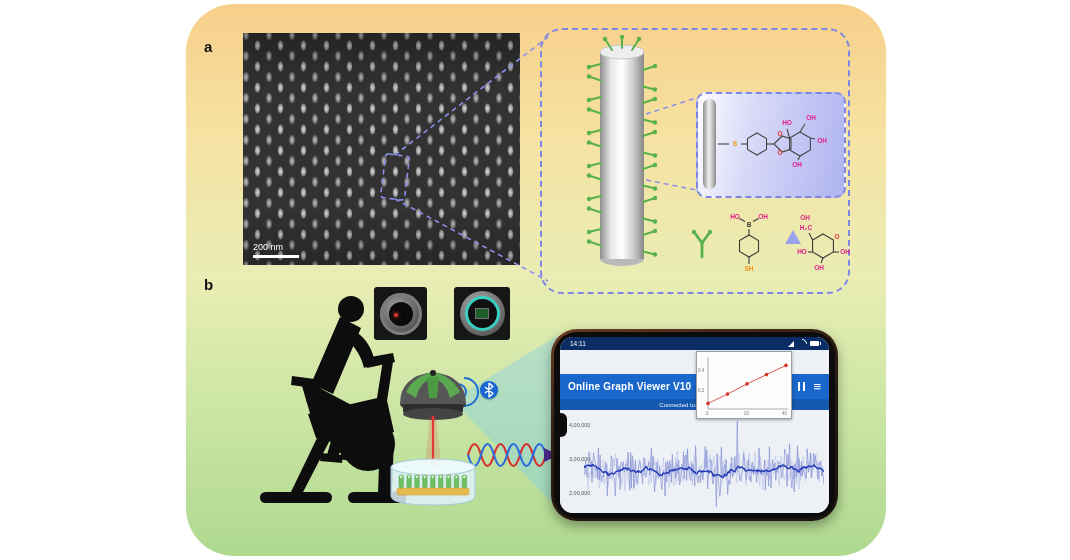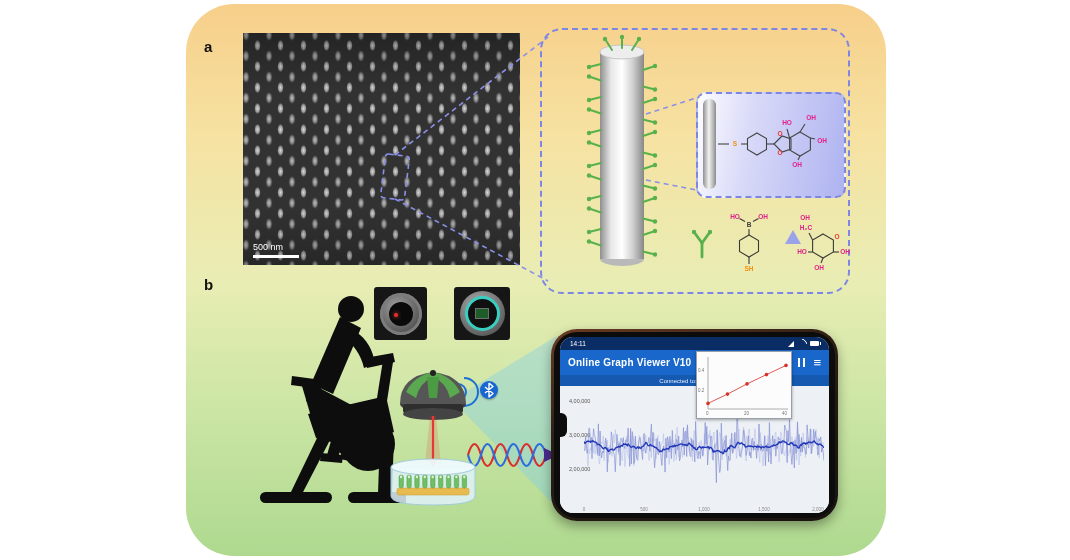--- a/index.html
+++ b/index.html
@@ -67,21 +67,21 @@
     background:linear-gradient(160deg,#6b3b22,#2a1d14 40%,#191310);box-shadow:0 5px 12px rgba(0,0,0,.35);}
   .bezel{position:absolute;left:3px;top:3px;right:3px;bottom:3px;border-radius:23px;background:#0c0c0c;}
   .screen{position:absolute;left:9px;top:8px;right:9px;bottom:8px;border-radius:13px;background:#edf1f5;overflow:hidden;}
   .statusbar{position:relative;height:13px;background:#0b2d66;color:#fff;display:flex;align-items:center;justify-content:space-between;padding:0 10px;box-sizing:border-box;}
   .time{font-size:6.5px;}
   .sticons{display:flex;align-items:center;gap:3px;}
   .sig{width:0;height:0;border-left:6px solid transparent;border-bottom:6px solid #fff;}
   .wifi{width:8px;height:8px;border:1.6px solid transparent;border-top-color:#fff;border-radius:50%;transform:rotate(45deg);}
   .bat{position:relative;width:9px;height:5px;background:#fff;border-radius:1px;}
   .bat:after{content:"";position:absolute;right:-2px;top:1px;width:1.5px;height:3px;background:#fff;}
-  .appbar{height:25px;background:#1a67cc;display:flex;align-items:center;padding:0 8px;box-sizing:border-box;}
+  .appbar{height:25px;background:#1a67cc;display:flex;align-items:center;padding:0 8px;box-sizing:border-box;margin-top:24px;}
   .app-title{flex:1;color:#fff;font-size:10px;font-weight:bold;letter-spacing:.2px;}
   .pause{display:flex;gap:2.5px;margin-right:8px;cursor:pointer;}
   .pause span{display:block;width:2.5px;height:9px;background:#fff;}
   .menu{color:#fff;font-size:13px;font-weight:bold;line-height:1;cursor:pointer;}
   .connbar{height:11px;background:#1559b0;color:#e8f0ff;font-size:6px;display:flex;align-items:center;justify-content:center;}
   .graph{position:relative;height:127px;background:#edf1f5;}
   .ylab{position:absolute;left:9px;font-size:5.5px;color:#555;}
   .xlab{position:absolute;bottom:1px;font-size:4.5px;color:#888;transform:translateX(-50%);}
   .wave-svg{position:absolute;left:24px;top:4px;width:240px;height:108px;}
   .inset{position:absolute;left:136px;top:14px;width:94px;height:66px;background:#fcfcfd;border:1px solid #97a0a8;
@@ -93,21 +93,21 @@
 <body>
 
 <div class="canvas">
 
   <div class="panel-bg"></div>
 
   <div class="panel-label label-a">a</div>
   <div class="panel-label label-b">b</div>
 
   <div class="sem">
-    <span class="sem-scale">500 nm</span>
+    <span class="sem-scale">200 nm</span>
     <span class="sem-bar"></span>
   </div>
 
   <svg class="overlay" viewBox="0 0 1070 560">
     <g class="dash">
       <rect x="383" y="155" width="24" height="44" rx="3" transform="rotate(7 395 177)"></rect>
       <line x1="395" y1="155" x2="548" y2="37"></line>
       <line x1="395" y1="199" x2="548" y2="281"></line>
     </g>
     <polygon points="452,400 557,336 557,508" fill="rgba(125,205,238,0.38)"></polygon>

